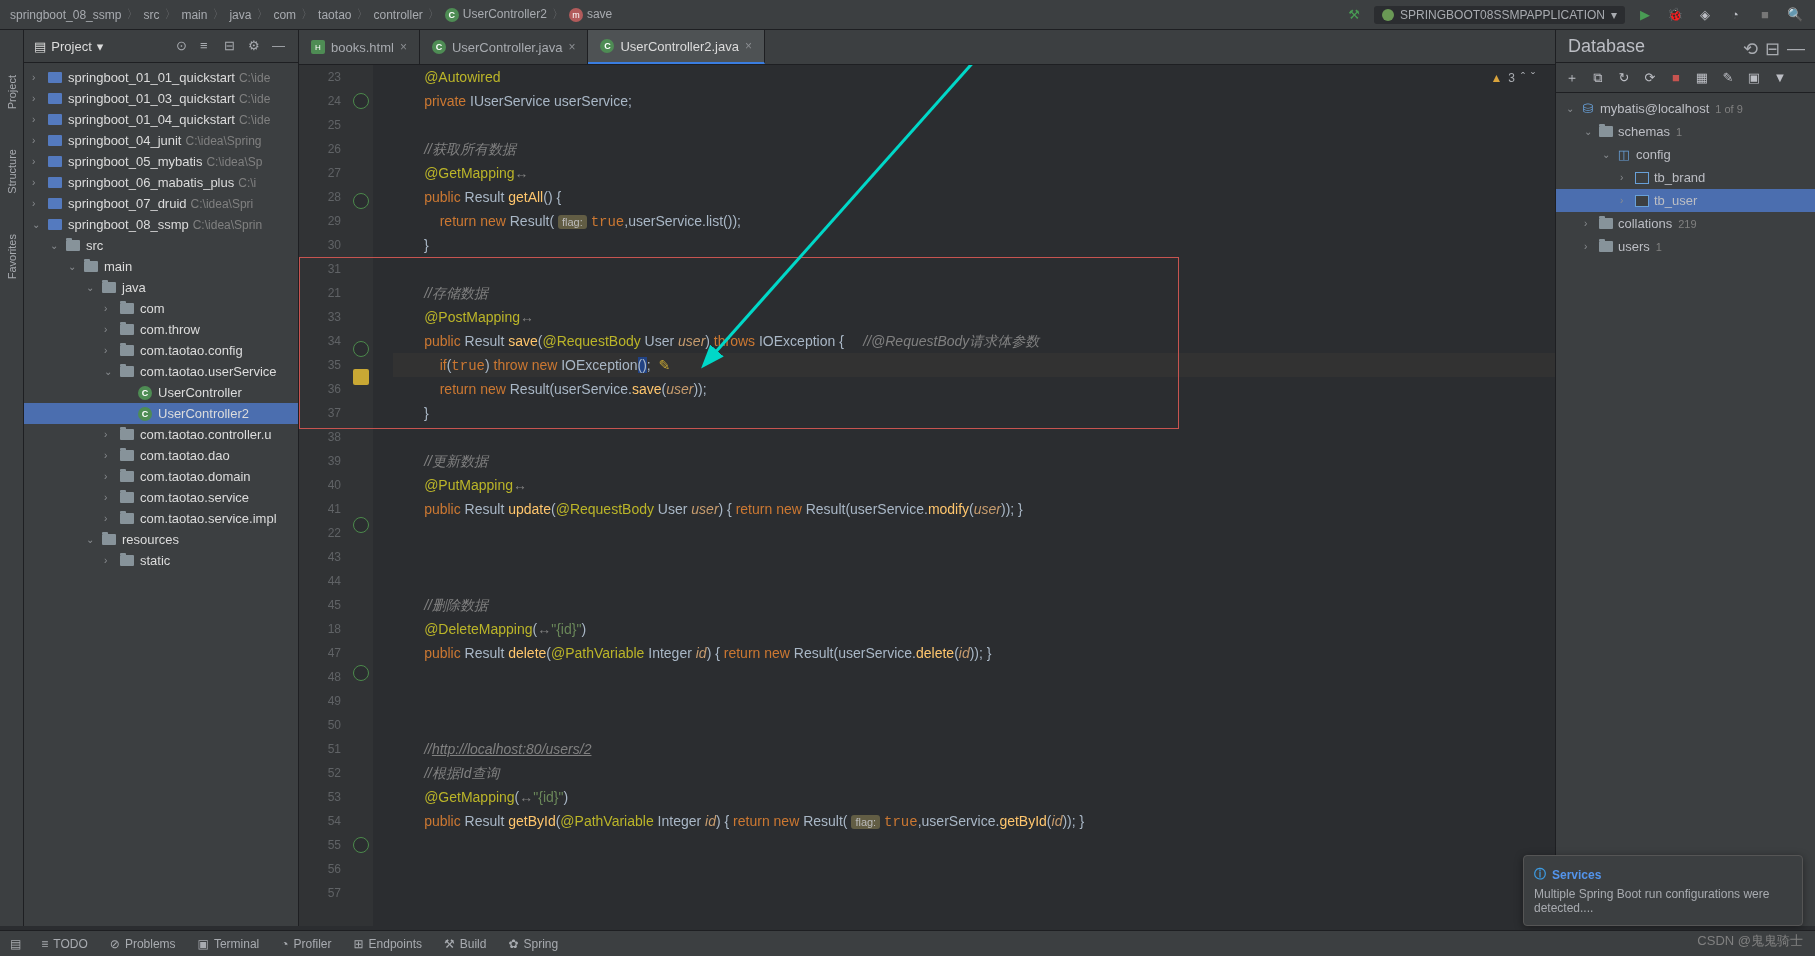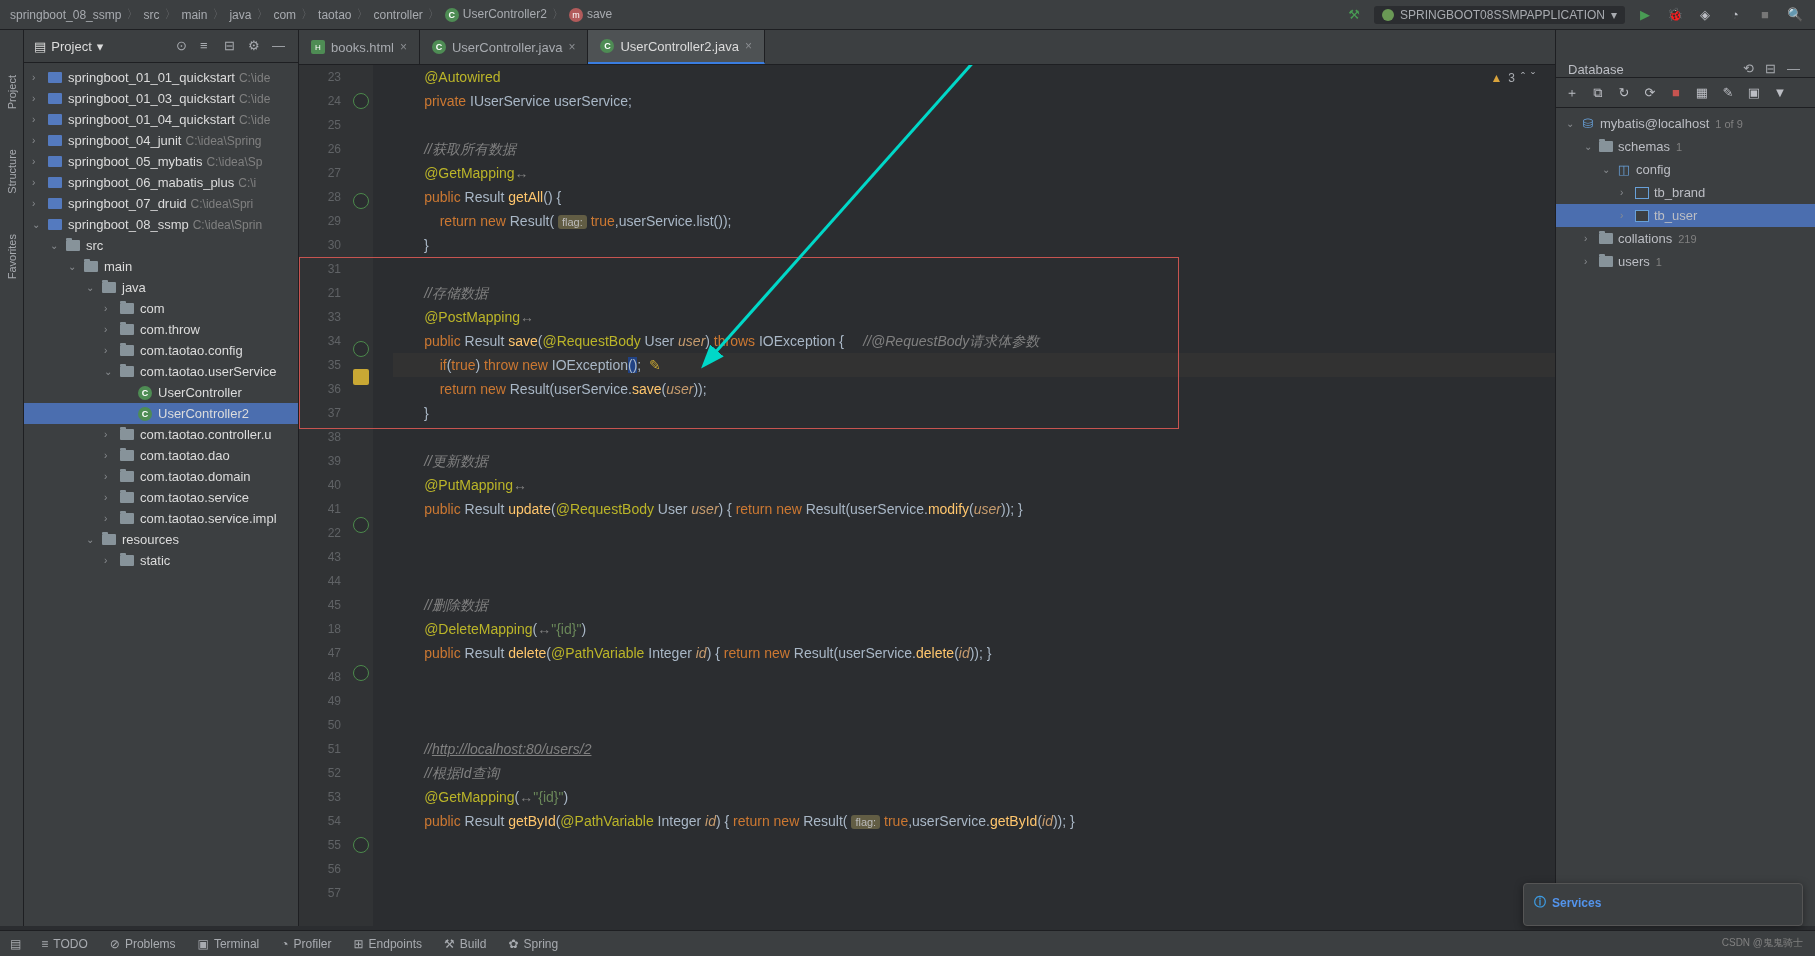--- a/index.html
+++ b/index.html
@@ -46,42 +46,42 @@
 .gbulb{background:#c9a834;border-radius:2px;}
 .code{flex:1;font-family:'JetBrains Mono','Consolas',monospace;font-size:14px;line-height:24px;padding:0 0 0 20px;color:#a9b7c6;position:relative;white-space:pre;}
 .line{position:relative;height:24px;}
 .line.current{background:#323232;}
 .kw{color:#cc7832;}
 .ann{color:#bbb529;}
 .str{color:#6a8759;}
 .cm{color:#808080;font-style:italic;}
 .fn{color:#ffc66d;}
 .param{color:#c79c6e;font-style:italic;}
-.val{color:#cc7832;}
+.val{color:#cc7832;font-family:Liberation Mono, monospace;}
 .flag-badge{background:#625d44;color:#bbb;font-size:11px;padding:1px 4px;border-radius:3px;font-style:normal;}
 .hlbox{position:absolute;border:1px solid #c75450;pointer-events:none;}
 .arrow-svg{position:absolute;pointer-events:none;}
 .warnbar{position:absolute;top:6px;right:20px;display:flex;align-items:center;gap:6px;font-size:12px;color:#a8abb0;}
 .warn-tri{color:#d9a33c;}
 .right-panel{width:260px;background:#3c3f41;border-left:1px solid #1e1f22;display:flex;flex-direction:column;}
-.db-header{height:33px;display:flex;align-items:flex-end;padding:0 12px;font-size:13px;border-bottom:1px solid #1e1f22;margin-top:15px;}
+.db-header{height:33px;display:flex;align-items:center;padding:0 12px;font-size:18px;border-bottom:1px solid #1e1f22;}
 .db-tools{margin-left:auto;display:flex;gap:6px;}
 .db-toolbar{height:30px;display:flex;align-items:center;padding:0 8px;gap:10px;border-bottom:1px solid #1e1f22;}
 .db-btn{width:16px;height:16px;cursor:pointer;display:flex;align-items:center;justify-content:center;}
 .db-tree{flex:1;padding:4px 0;overflow:auto;}
 .db-item{display:flex;align-items:center;padding:4px 0 4px 10px;font-size:13px;cursor:pointer;white-space:nowrap;}
 .db-item.selected{background:#4b6eaf;}
 .db-badge{font-size:11px;color:#808080;margin-left:6px;}
 .db-icon{width:16px;margin-right:4px;display:flex;align-items:center;justify-content:center;}
 .tbl-i{width:14px;height:12px;border:1px solid #68a0d8;background:#3c3f41;}
 .notify{position:absolute;right:12px;bottom:30px;width:280px;background:#3c3f41;border:1px solid #555;border-radius:4px;padding:10px;font-size:12px;color:#a8abb0;box-shadow:0 2px 8px rgba(0,0,0,.4);}
 .notify .nt{color:#5394ec;font-weight:bold;margin-bottom:4px;display:flex;align-items:center;gap:6px;}
 .bottom-bar{position:absolute;bottom:0;left:0;right:0;height:26px;background:#3c3f41;border-top:1px solid #1e1f22;display:flex;align-items:center;padding:0 10px;gap:20px;font-size:12px;}
 .bb-item{display:flex;align-items:center;gap:5px;cursor:pointer;color:#a8abb0;}
-.watermark{position:absolute;right:12px;bottom:6px;font-size:10px;color:#808080;}
+.watermark{position:absolute;right:12px;bottom:6px;font-size:13px;color:#808080;}
 </style>
 </head>
 <body>
 
 <div class="top-bar">
   <div class="breadcrumb" id="breadcrumb">
       <span>springboot_08_ssmp</span>
       <span class="sep">〉</span>
       <span>src</span>
       <span class="sep">〉</span>
@@ -514,20 +514,21 @@
         </div>
       </div>
   </div>
 </div>
 
 <div class="notify">
   <div class="nt">
       <span style="color:#3d9ae0">ⓘ</span>
       <span>Services</span>
     </div>
+  <div>Multiple Spring Boot run configurations were detected....</div>
 </div>
 
 <div class="bottom-bar">
   <span class="bb-item">▤</span>
   <div id="bottom-items" style="display:flex;gap:22px">
       <span class="bb-item">
         <span>≡</span>
         <span>TODO</span>
       </span>
       <span class="bb-item">

